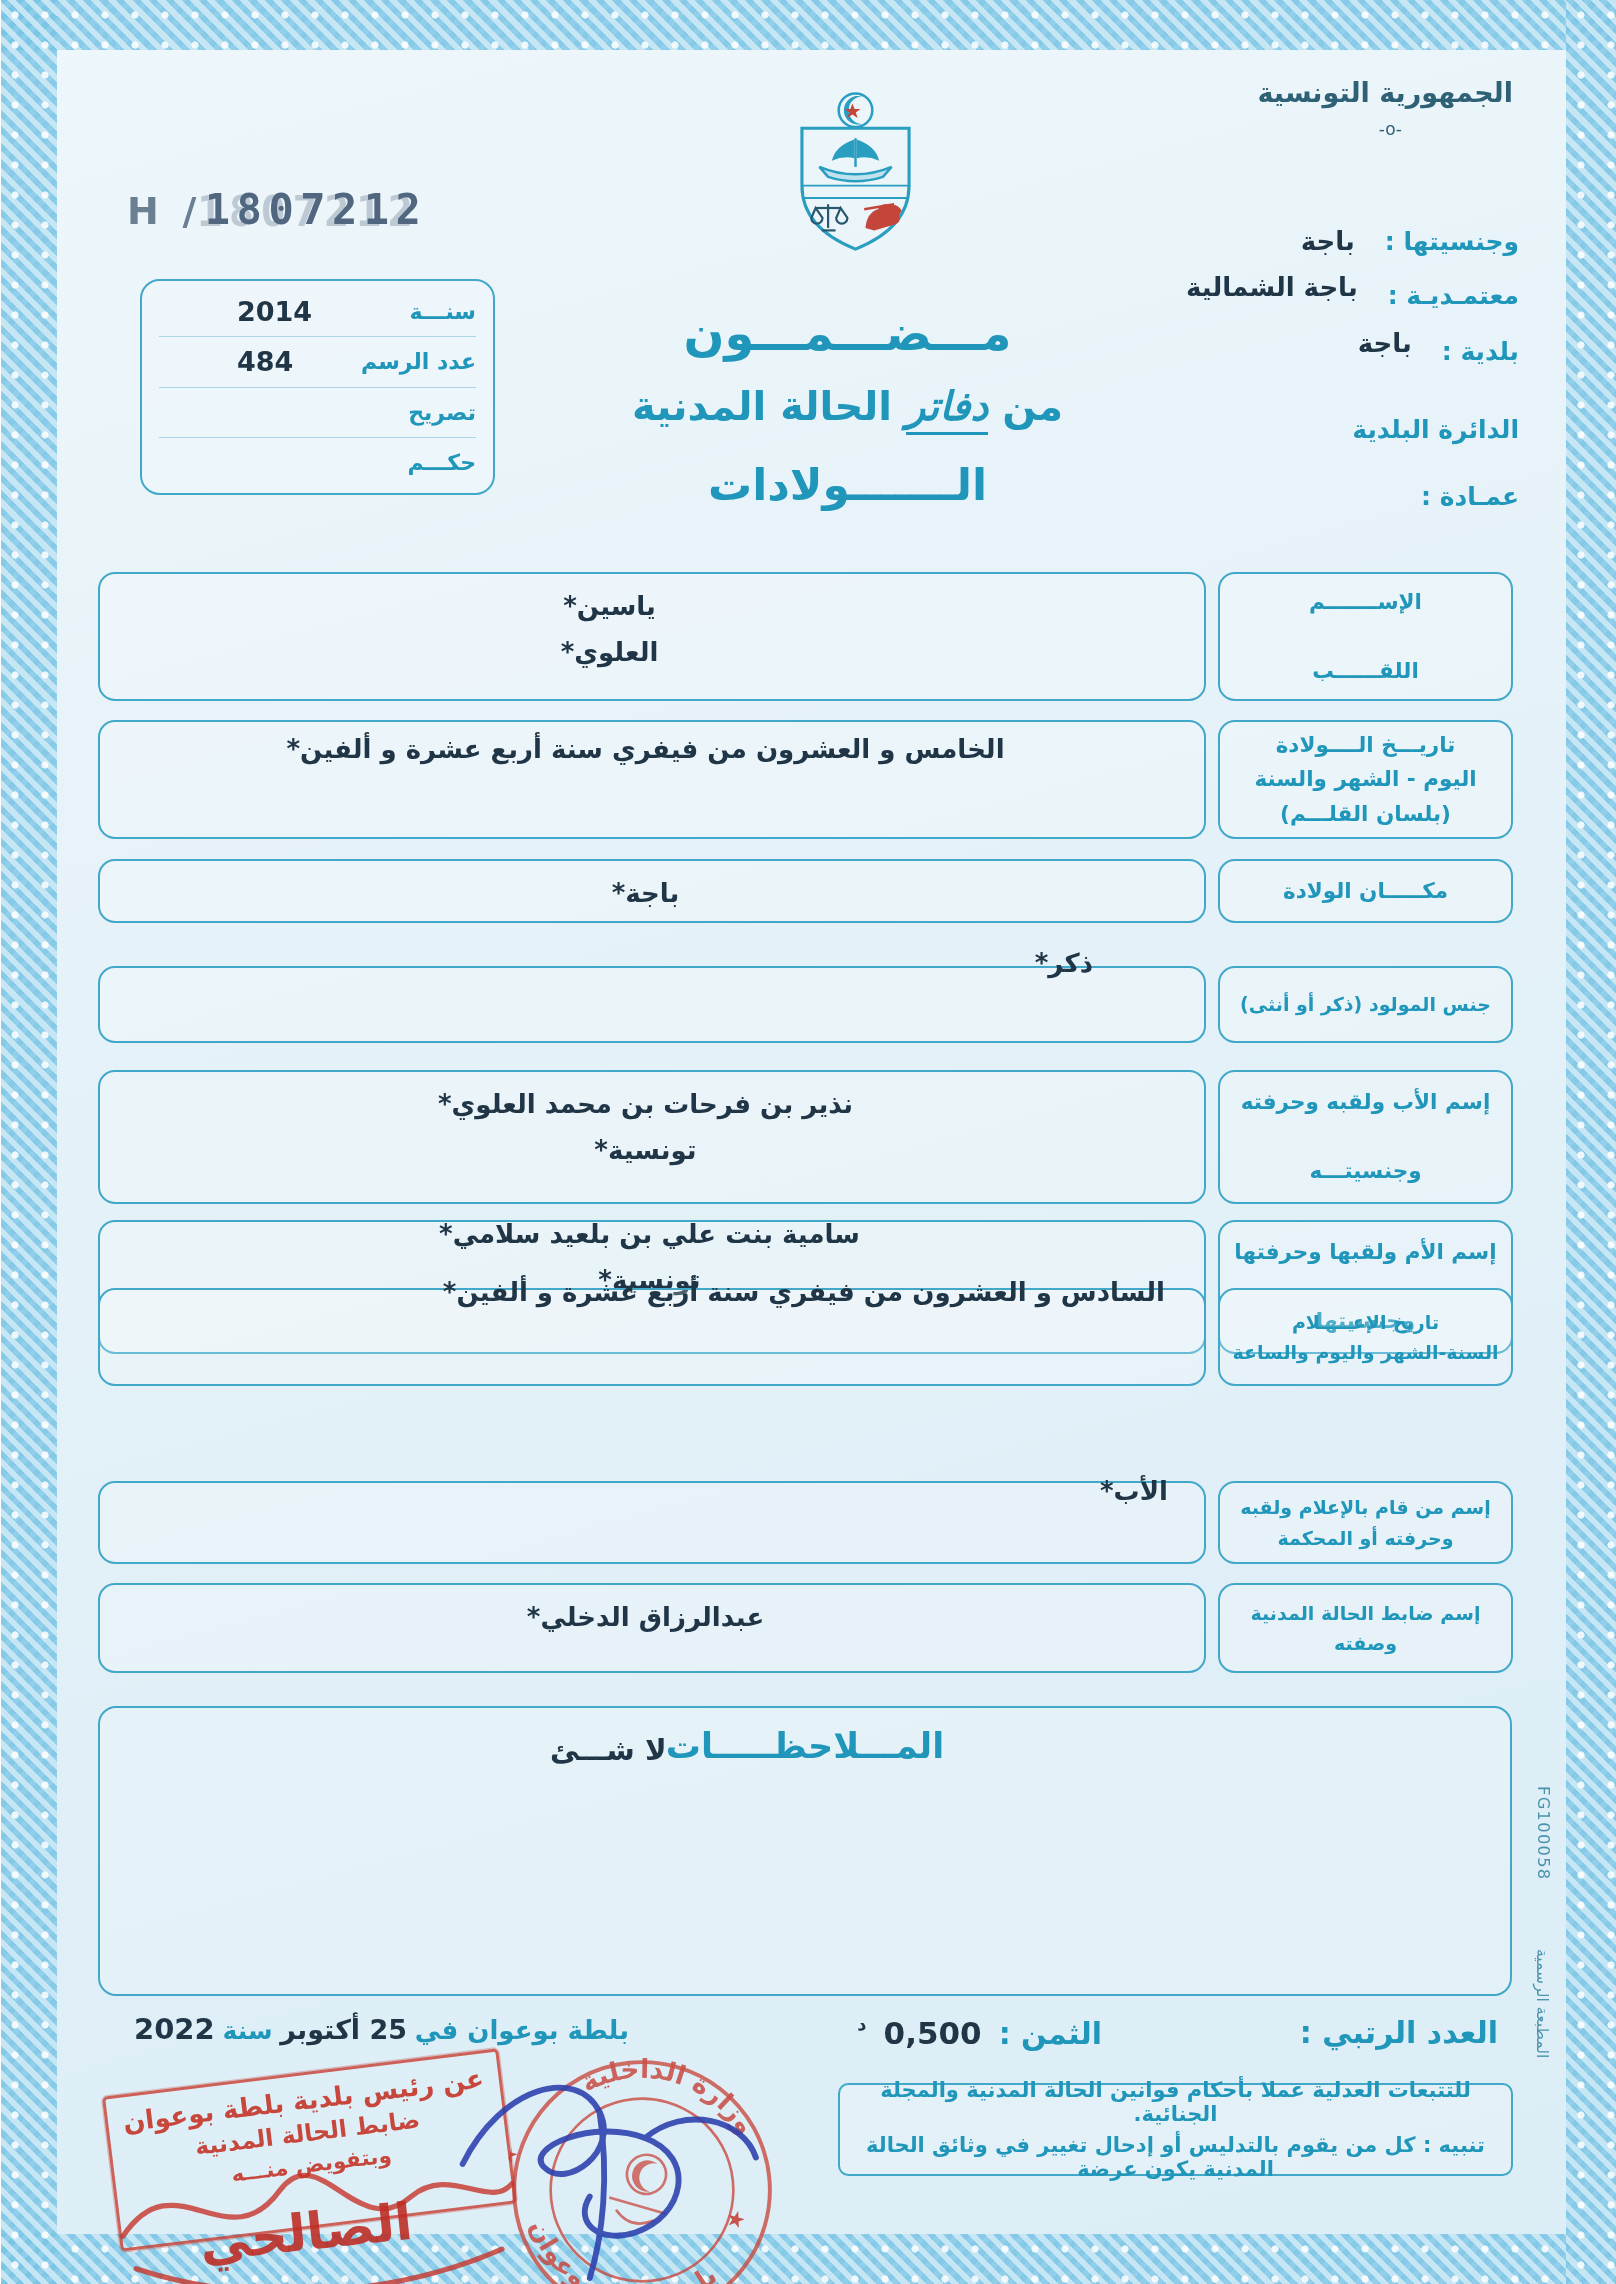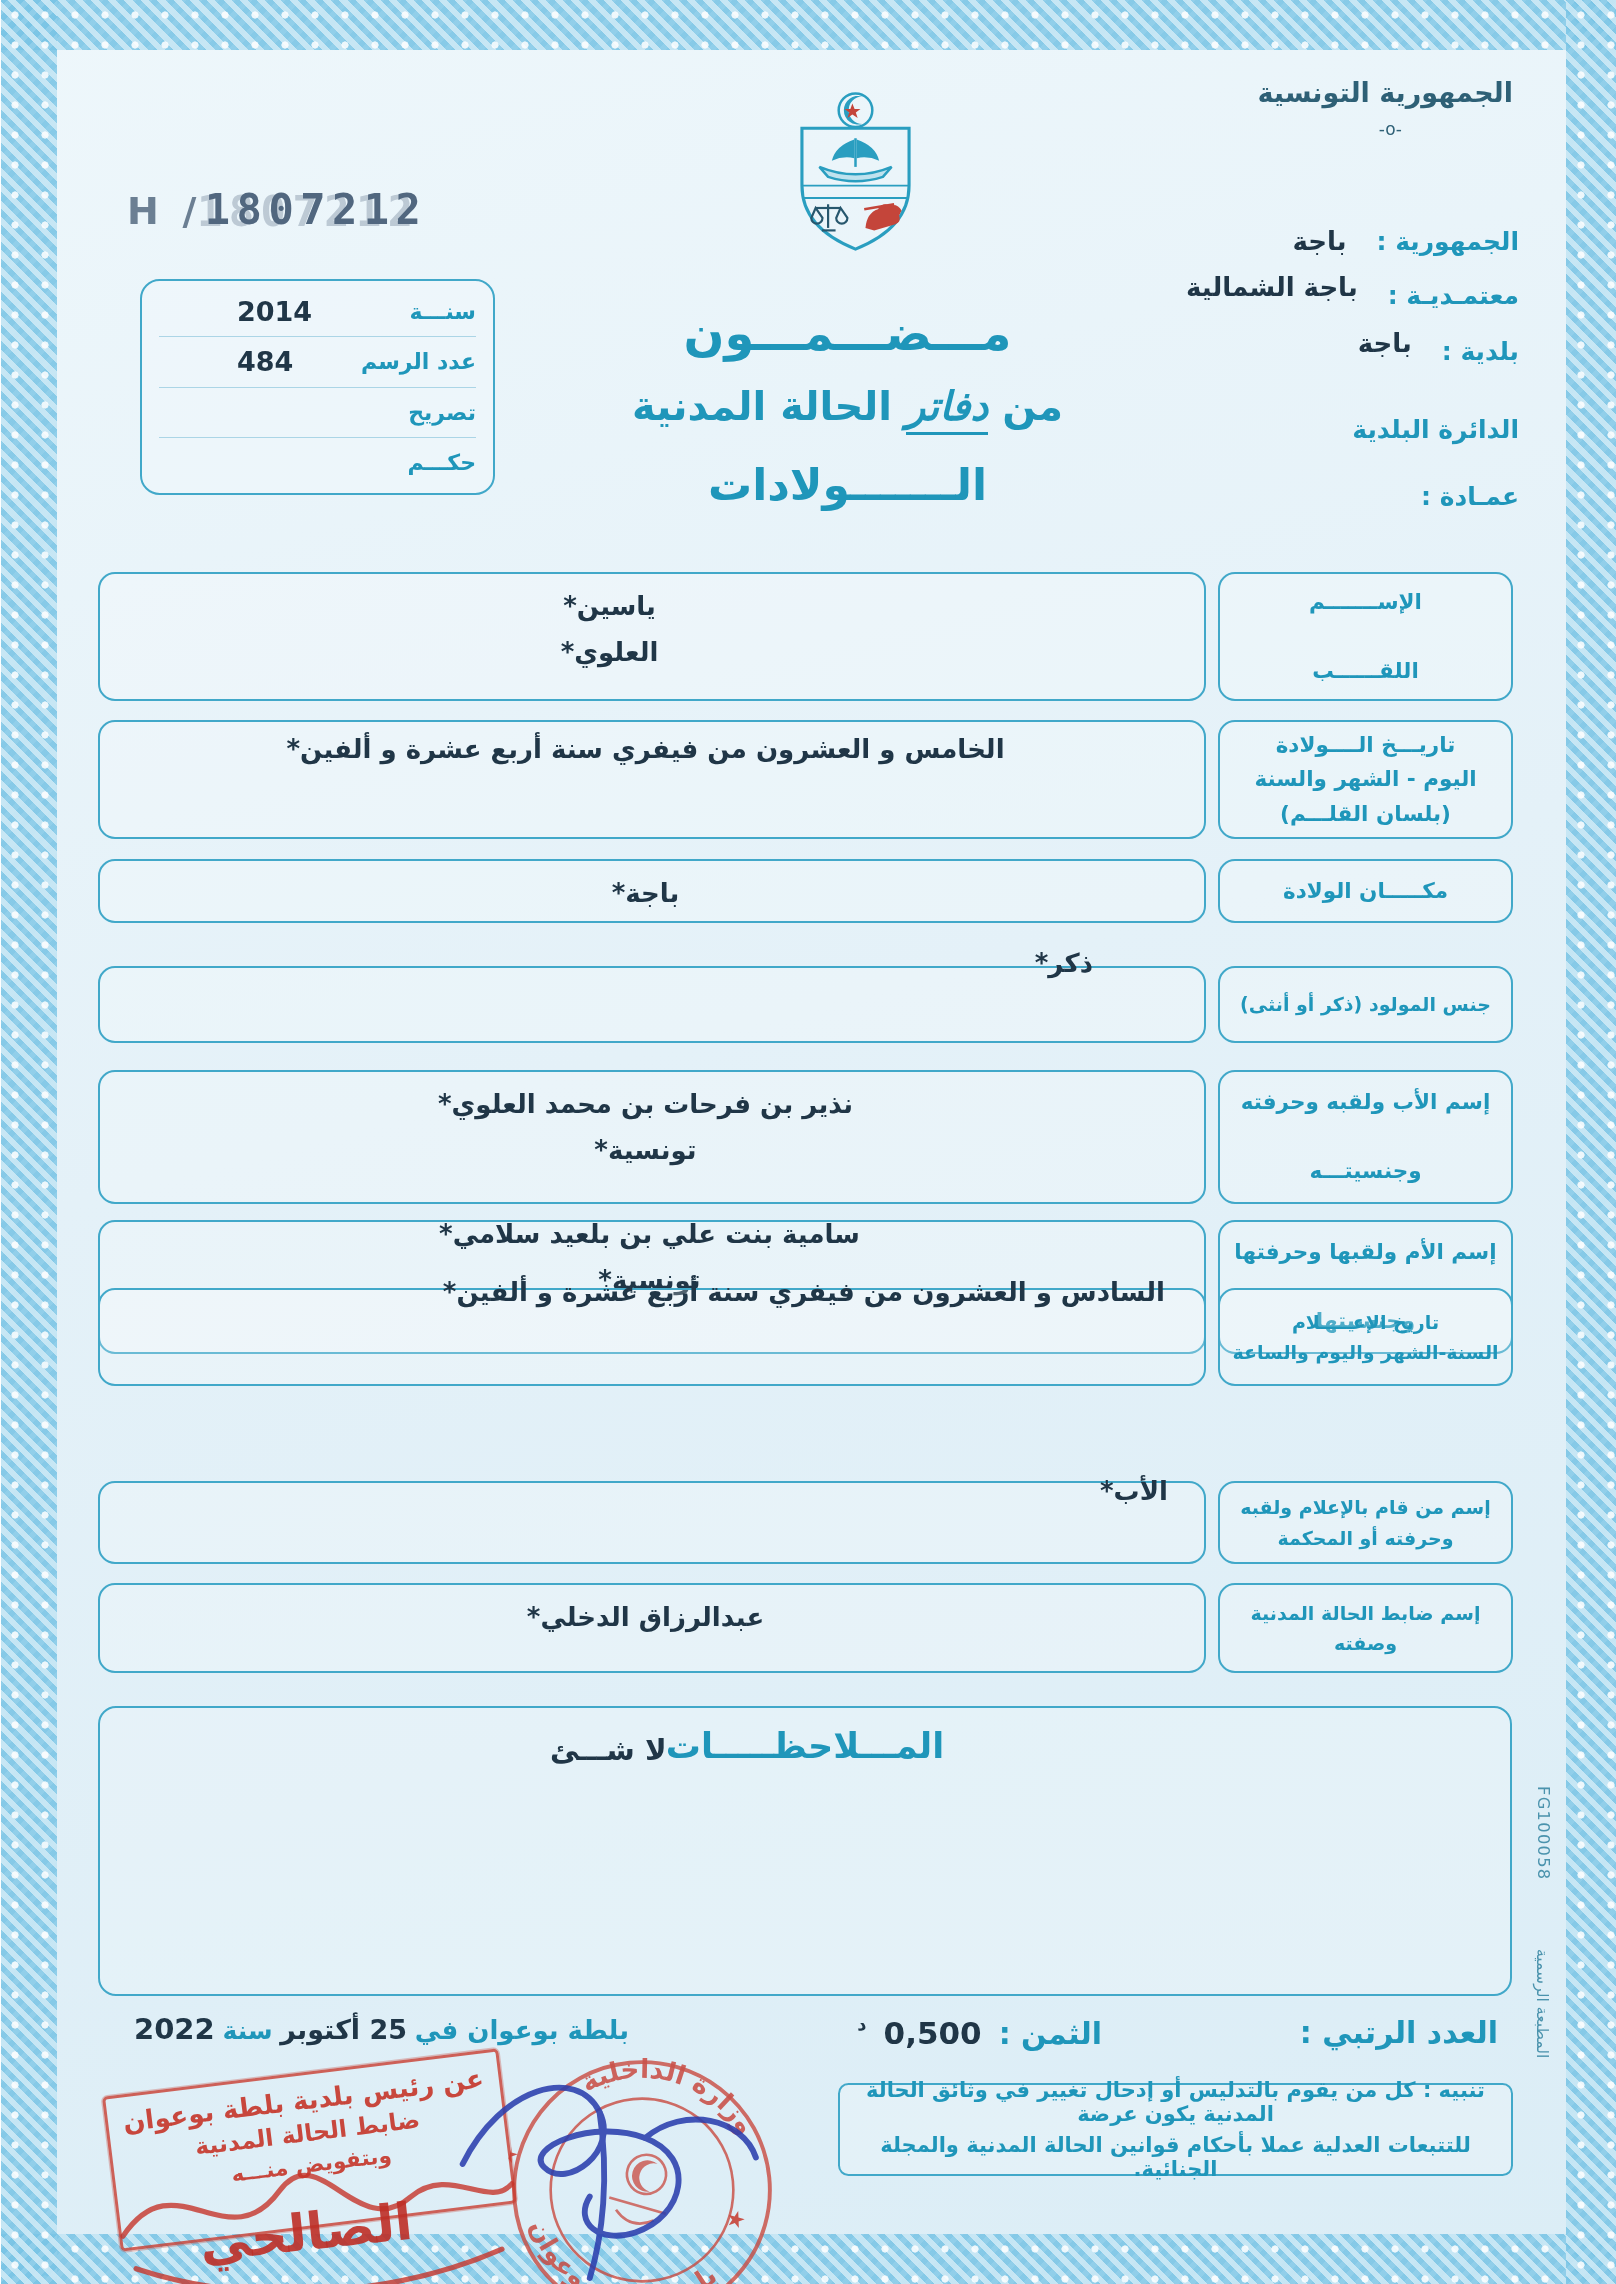--- a/index.html
+++ b/index.html
@@ -214,21 +214,21 @@
   </div>
 </div>
 
 <div class="title-block">
   <div class="t1">مـــضـــمـــون</div>
   <div class="t2"><span>من </span><span class="uln">دفاتر</span><span> الحالة المدنية</span></div>
   <div class="t3">الـــــــولادات</div>
 </div>
 
 <div class="admin-row ar-wilaya">
-  <span class="admin-label">الجمهورية :</span>
+  <span class="admin-label">وجنسيتها :</span>
   <span class="admin-value">باجة</span>
 </div>
 <div class="admin-row ar-delegation">
   <span class="admin-label">معتمـديـة :</span>
   <span class="admin-value raise">باجة الشمالية</span>
 </div>
 <div class="admin-row ar-municipality">
   <span class="admin-label">بلدية :</span>
   <span class="admin-value raise">باجة</span>
 </div>
@@ -328,22 +328,22 @@
   <span class="price-cur">د</span>
 </div>
 <div class="dateline">
   <span class="dl-place">بلطة بوعوان في</span>
   <span class="dl-daymonth">25 أكتوبر</span>
   <span class="dl-yearword">سنة</span>
   <span class="dl-year">2022</span>
 </div>
 
 <div class="notice">
+  <div>للتتبعات العدلية عملا بأحكام قوانين الحالة المدنية والمجلة الجنائية.</div>
   <div>تنبيه : كل من يقوم بالتدليس أو إدحال تغيير في وثائق الحالة المدنية يكون عرضة</div>
-  <div>للتتبعات العدلية عملا بأحكام قوانين الحالة المدنية والمجلة الجنائية.</div>
 </div>
 
 <div class="rect-stamp">
   <div class="rs-1">عن رئيس بلدية بلطة بوعوان</div>
   <div class="rs-2">ضابط الحالة المدنية</div>
   <div class="rs-3">وبتفويض منـــه</div>
 </div>
 
 <div class="red-signature">
   <svg viewBox="0 0 700 300" width="469" height="196">

